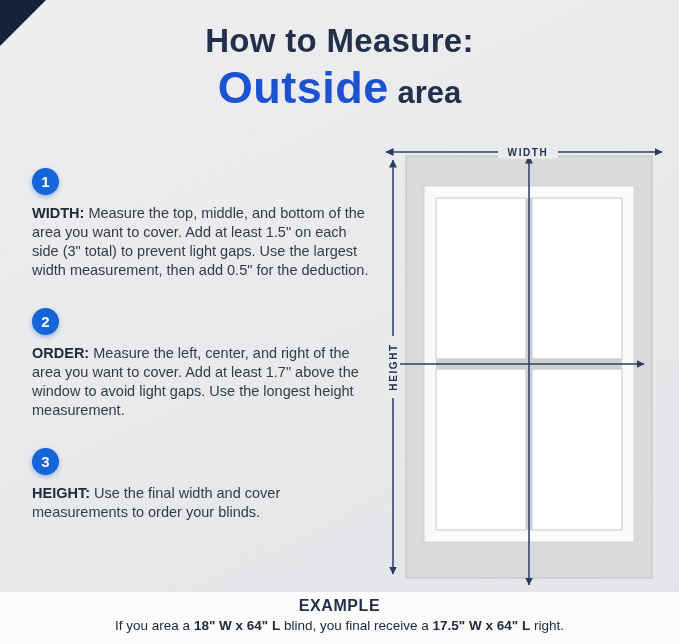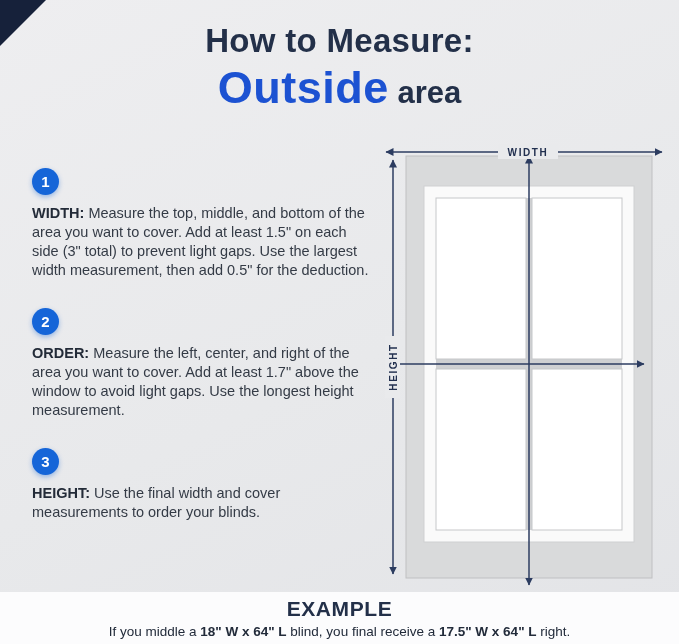--- a/index.html
+++ b/index.html
@@ -37,21 +37,21 @@
 
   .diagram { position:absolute; left:378px; top:130px; width:292px; height:470px; }
   .mlines { stroke:#2c3c60; stroke-width:1.5; }
   .diag-label { fill:#22304f; font-size:10px; font-weight:bold; letter-spacing:1.6px;
                 font-family:"Liberation Sans", sans-serif; }
 
   .example {
     position:absolute; left:0; bottom:0; width:100%; height:52px;
     background:#fcfcfd; text-align:center; padding-top:5px;
   }
-  .example h3 { font-size:21px; font-weight:800; color:var(--navy); letter-spacing:.6px; margin-bottom:3px; }
+  .example h3 { font-size:16px; font-weight:800; color:var(--navy); letter-spacing:.6px; margin-bottom:3px; }
   .example p { font-size:13.5px; color:#222b3a; }
   .example b { font-weight:700; }
 </style>
 </head>
 <body>
 
 <div class="page">
 
   <div class="corner-triangle"></div>
 
@@ -109,16 +109,16 @@
         <g transform="rotate(-90 15 237)">
           <rect x="-16" y="229" width="62" height="15" fill="#e9eaec"></rect>
           <text class="diag-label" x="15" y="240.5" text-anchor="middle">HEIGHT</text>
         </g>
       </g>
     </svg>
   </div>
 
   <footer class="example">
     <h3>EXAMPLE</h3>
-    <p><span>If you middle a </span><b>18" W x 64" L</b><span> blind, you final receive a </span><b>17.5" W x 64" L</b><span> right.</span></p>
+    <p><span>If you area a </span><b>18" W x 64" L</b><span> blind, you final receive a </span><b>17.5" W x 64" L</b><span> right.</span></p>
   </footer>
 
 </div>
 
 </body></html>

